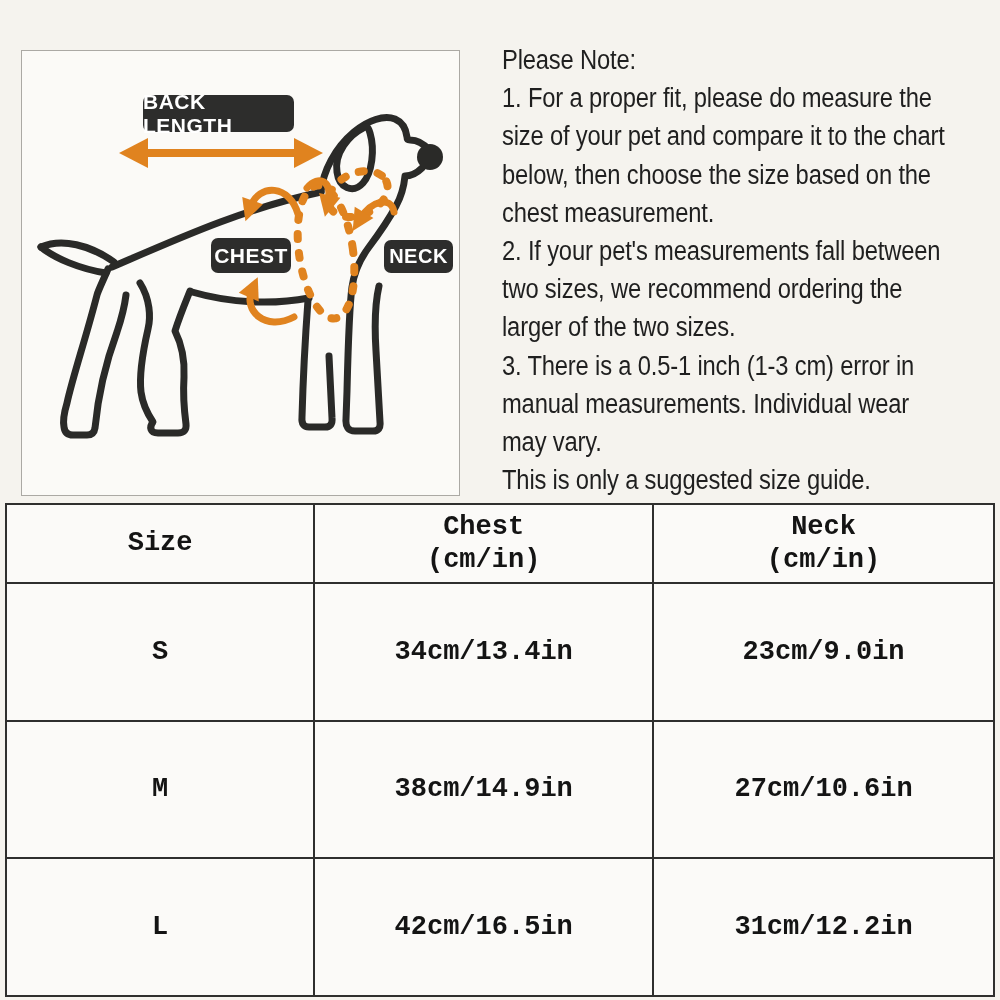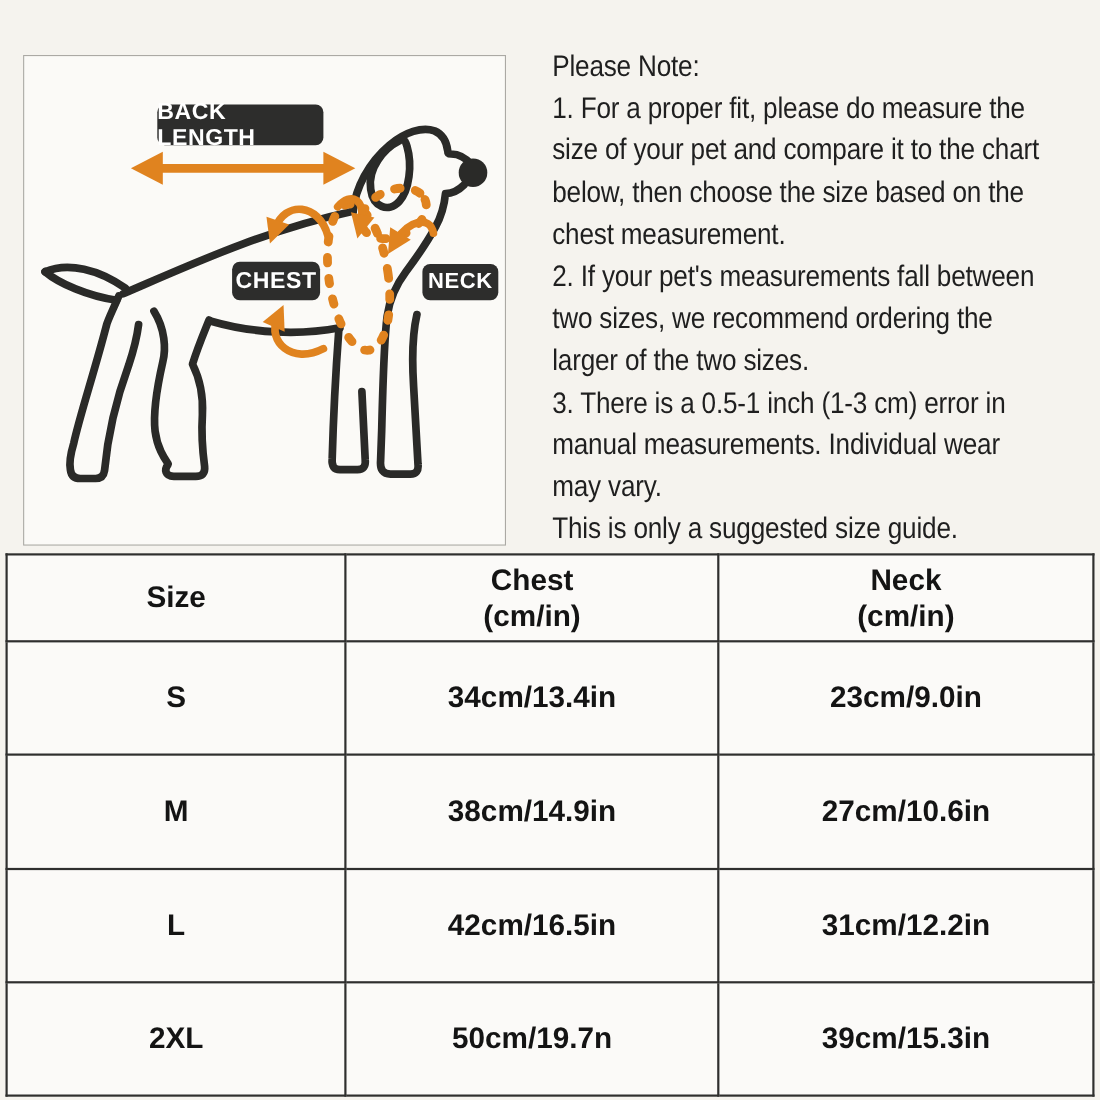--- a/index.html
+++ b/index.html
@@ -36,21 +36,21 @@
   }
   .note-line {
     white-space:nowrap; width:max-content;
     transform:scaleX(.88); transform-origin:0 50%;
   }
 
   
   .size-table {
     position:absolute; left:5px; top:503px; width:990px; height:494px;
     border-collapse:collapse; table-layout:fixed;
-    font-family:Liberation Sans, sans-serif; color:#141414;
+    font-family:Liberation Mono, monospace; color:#141414;
     background:#fbfaf8;
   }
   .size-table th, .size-table td {
     border:2px solid #2f2f2e; text-align:center; vertical-align:middle;
     font-weight:700; font-size:27px; background:#fbfaf8;
   }
   .size-table thead th { height:79px; line-height:33px; }
   .size-table tbody td { height:83px; }
   .th-unit:empty { display:none; }
 </style>
@@ -173,21 +173,16 @@
       <tr>
         <td>M</td>
         <td>38cm/14.9in</td>
         <td>27cm/10.6in</td>
       </tr>
       <tr>
         <td>L</td>
         <td>42cm/16.5in</td>
         <td>31cm/12.2in</td>
       </tr>
-      <tr>
-        <td>2XL</td>
-        <td>50cm/19.7n</td>
-        <td>39cm/15.3in</td>
-      </tr>
     </tbody>
   </table>
 
 </div>
 
 </body></html>

